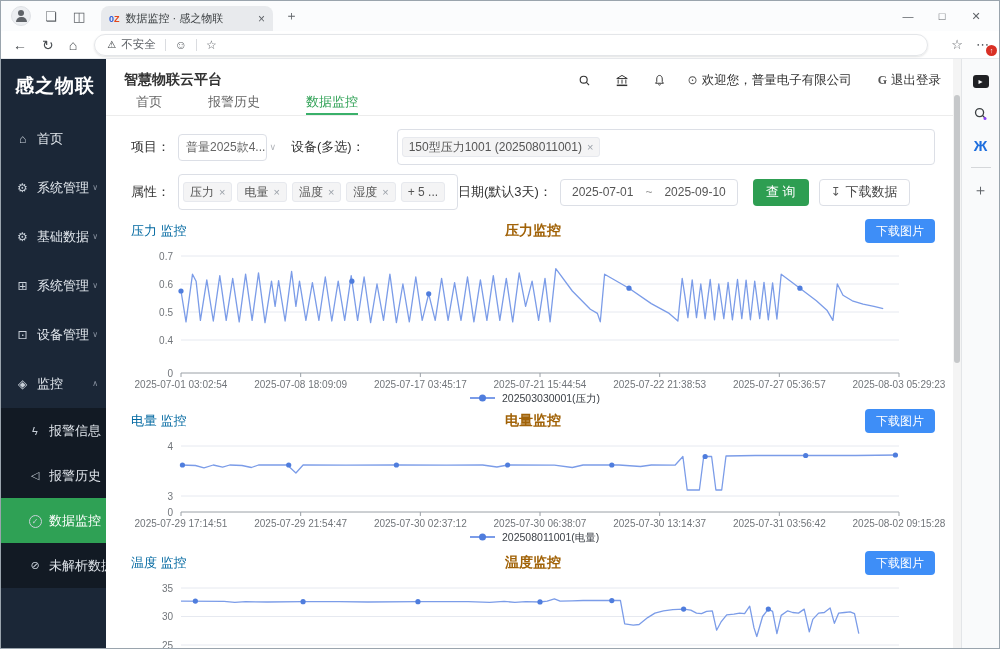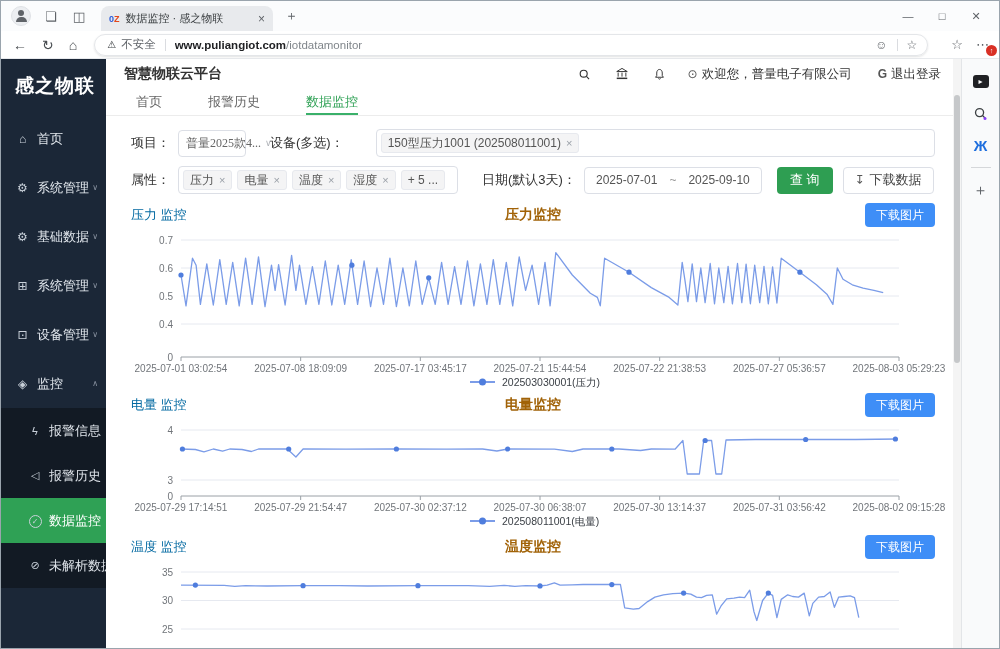--- a/index.html
+++ b/index.html
@@ -58,44 +58,44 @@
   .nav-item .mi{width:15px;font-size:12px;margin-right:7px;color:#c9d1da;text-align:center;flex:none;}
   .nav-item .chev{margin-left:auto;margin-right:8px;font-size:8px;color:#8a93a1;}
   .submenu{background:#121a24;}
   .sub-item{height:45px;display:flex;align-items:center;padding-left:27px;font-size:13px;color:#dfe4ea;cursor:pointer;white-space:nowrap;}
   .sub-item .mi{width:14px;font-size:11px;margin-right:7px;color:#c9d1da;text-align:center;flex:none;}
   .sub-item.active{background:#2fa155;color:#fff;}
   .circ{display:inline-block;width:13px;height:13px;border:1px solid currentColor;border-radius:50%;font-size:8px;line-height:12px;text-align:center;}
 
   
   .main{flex:1;display:flex;flex-direction:column;background:#fff;min-width:0;}
-  .app-header{height:30px;display:flex;align-items:center;padding:0 20px 0 18px;flex:none;}
+  .app-header{height:30px;display:flex;align-items:flex-end;padding:0 20px 0 18px;flex:none;font-family:Liberation Serif, serif;}
   .app-title{font-size:14px;font-weight:bold;color:#333;}
   .h-right{margin-left:auto;display:flex;align-items:center;gap:0;}
   .hicon{margin-left:24px;display:flex;align-items:center;color:#333;}
   .welcome{font-size:12.5px;color:#333;margin-left:22px;display:flex;align-items:center;gap:4px;}
   .w-circ{font-size:12px;color:#555;}
   .logout{font-size:12.5px;color:#333;margin-left:26px;display:flex;align-items:center;gap:4px;}
   .g-ic{font-size:12px;color:#555;font-weight:bold;}
   .tabnav{height:27px;border-bottom:1px solid #ececec;display:flex;padding-left:30px;gap:46px;flex:none;}
   .tnav{font-size:13px;color:#666;padding-top:4px;cursor:pointer;}
   .tnav.active{color:#2fa155;border-bottom:2px solid #3ab06a;}
 
   .content{flex:1;padding:13px 26px 0 25px;overflow:hidden;min-width:0;}
   .frow{display:flex;align-items:center;margin-bottom:9px;font-size:13px;color:#333;white-space:nowrap;}
   .flabel{margin-right:8px;}
   .select{border:1px solid #dcdfe6;border-radius:4px;height:27px;display:flex;align-items:center;padding:0 7px;color:#666;font-size:12px;background:#fff;}
-  .project{width:68px;font-family:Liberation Serif, serif;}
+  .project{width:89px;}
   .dd{color:#b0b3b8;font-size:9px;margin-left:4px;}
-  .multibox{border:1px solid #dcdfe6;border-radius:4px;height:28px;display:flex;align-items:center;padding:0 4px;gap:5px;background:#fff;}
+  .multibox{border:1px solid #dcdfe6;border-radius:4px;height:36px;display:flex;align-items:center;padding:0 4px;gap:5px;background:#fff;}
   .devbox{flex:1;margin-left:24px;min-width:0;}
   .attrbox{width:280px;}
   .tag{background:#f4f4f5;border:1px solid #e7e9ee;border-radius:3px;padding:0 6px;height:20px;line-height:19px;font-size:12px;color:#555;display:flex;align-items:center;gap:5px;flex:none;}
   .tag .x{color:#9aa0a8;font-size:11px;}
-  .datelabel{margin-left:24px;}
+  .datelabel{}
   .daterange{border:1px solid #dcdfe6;border-radius:4px;height:27px;width:178px;display:flex;align-items:center;justify-content:center;gap:12px;font-size:12px;color:#555;}
   .btn-green{background:#2e9e52;color:#fff;border:none;border-radius:4px;height:27px;padding:0 13px;font-size:13px;margin-left:15px;display:flex;align-items:center;cursor:pointer;font-family:inherit;}
   .btn-plain{background:#fff;border:1px solid #dcdfe6;border-radius:4px;height:27px;padding:0 11px;font-size:13px;color:#444;margin-left:10px;display:flex;align-items:center;gap:5px;cursor:pointer;font-family:inherit;}
   .dl-ic{font-size:12px;color:#555;}
 
   .chart-section{margin-top:5px;}
   .cs-head{display:flex;align-items:center;height:24px;position:relative;margin-bottom:1px;}
   .cs-label{color:#0369a1;font-size:13px;}
   .cs-title{position:absolute;left:0;right:0;text-align:center;font-weight:bold;font-size:14px;color:#a16207;}
   .btn-blue{margin-left:auto;background:#3e8ef7;color:#fff;border:none;border-radius:4px;height:24px;padding:0 11px;font-size:12px;display:flex;align-items:center;z-index:1;cursor:pointer;font-family:inherit;}
@@ -130,21 +130,20 @@
   </div>
 
   <div class="addr-row">
     <span class="nav-ic">←</span>
     <span class="nav-ic">↻</span>
     <span class="nav-ic">⌂</span>
     <div class="pill">
       <span class="sec-warn">⚠</span>
       <span class="sec-text">不安全</span>
       <span class="pill-sep"></span>
-      <span class="url"><b>www.puliangiot.com</b><span>/iotdatamonitor</span></span>
       <span class="pill-ic">☺</span>
       <span class="pill-sep"></span>
       <span class="pill-ic">☆</span>
     </div>
     <span class="addr-ic">☆</span>
     <span class="addr-ic"><span>⋯</span><span class="badge">↑</span></span>
   </div>
 
   <div class="lower">
     <div class="left-col">

